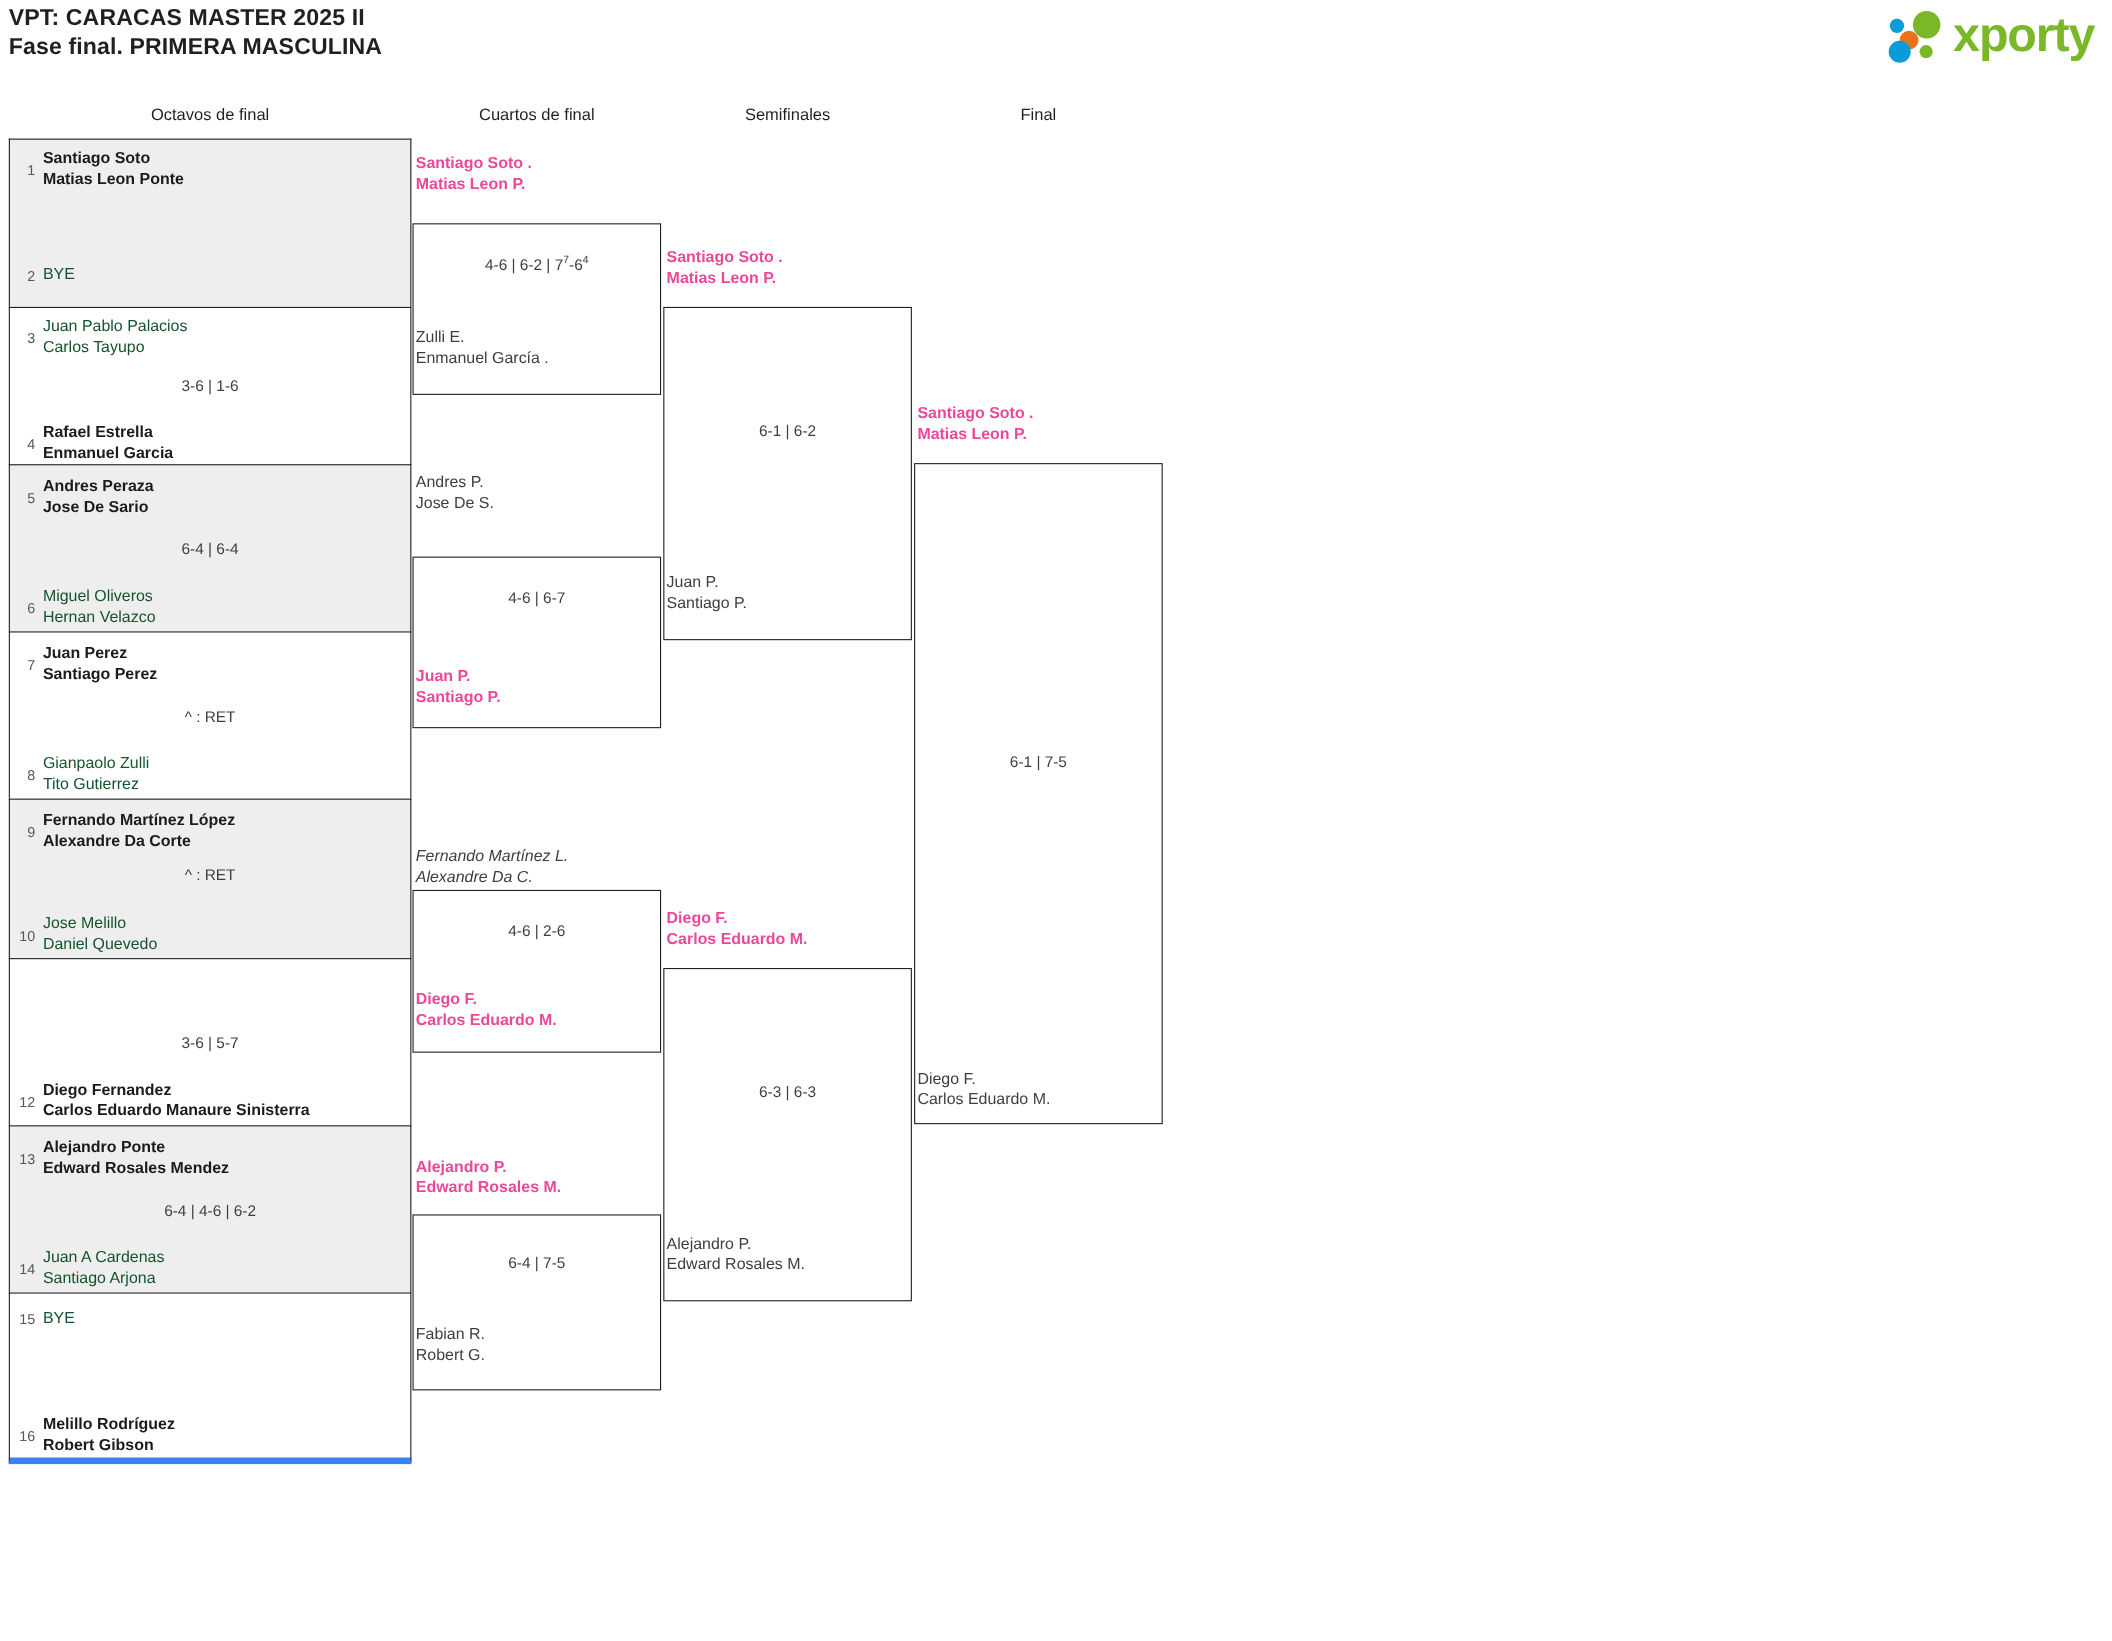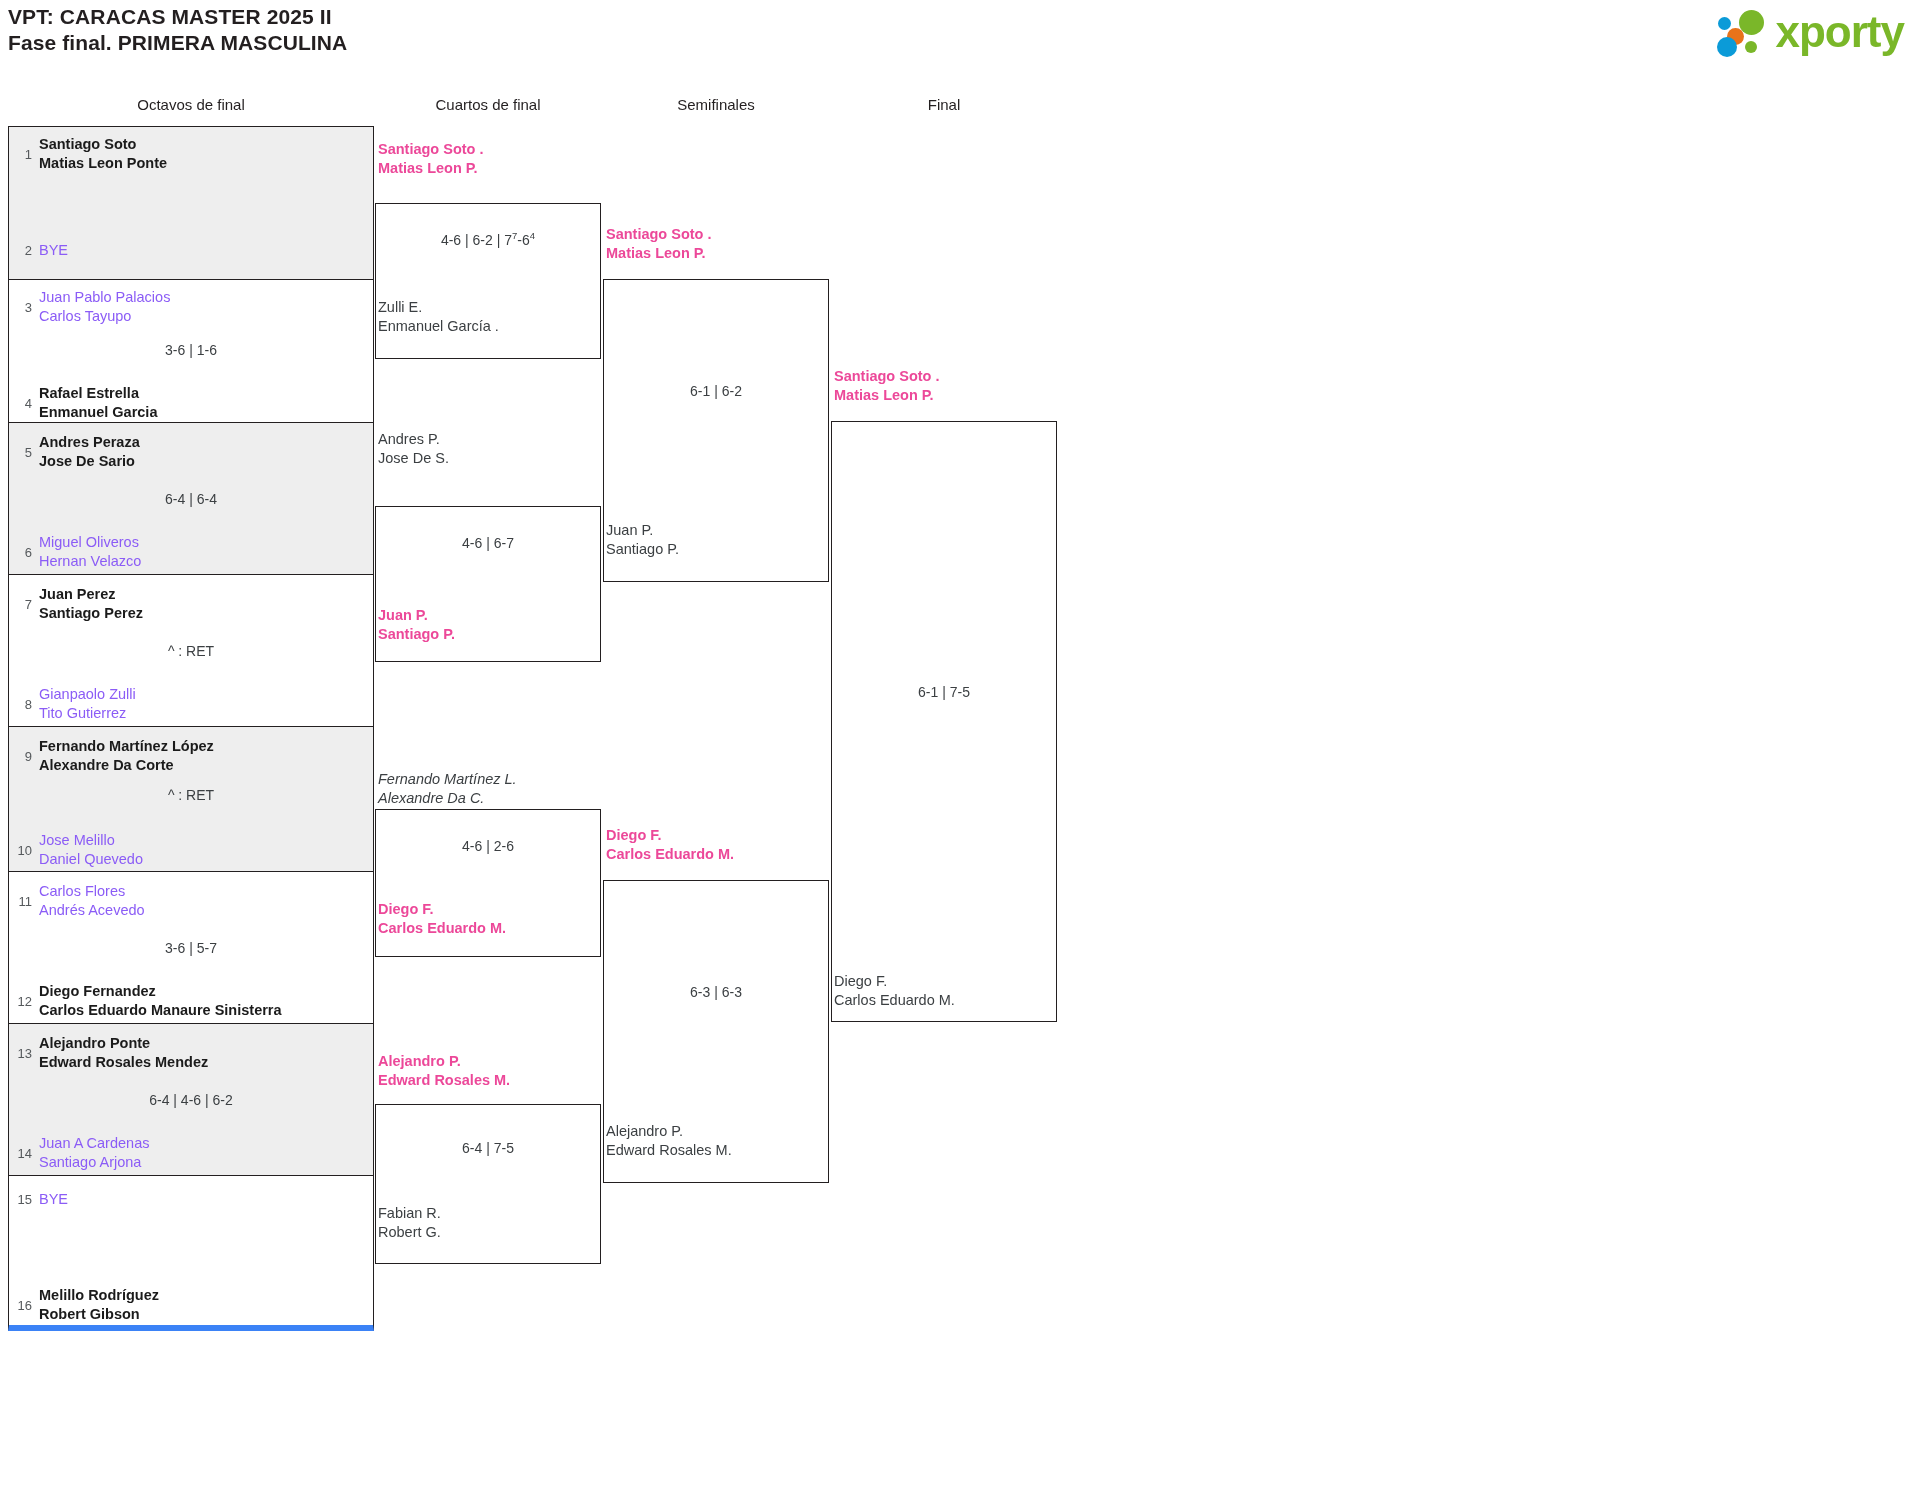--- a/index.html
+++ b/index.html
@@ -63,21 +63,21 @@
 
   .slot { position: absolute; left: 0; width: 100%; display: flex; align-items: center; }
   .seed {
     width: 30px;
     text-align: right;
     padding-right: 7px;
     font-size: 13px;
     color: #55595c;
     flex: none;
   }
-  .team { font-size: 14.5px; line-height: 19px; color: #8b5cf6; white-space: nowrap; }
+  .team { font-size: 14.5px; line-height: 19px; color: #14532d; white-space: nowrap; }
   .team.winner { font-weight: bold; color: #1b1b1b; }
   .team.bye { line-height: 19px; }
 
   .r1-score {
     position: absolute;
     left: 0;
     width: 100%;
     text-align: center;
     font-size: 14px;
     color: #3b3f42;
@@ -203,26 +203,20 @@
     <div class="r1-score" style="top:60px;">^ : RET</div>
     <div class="slot" style="top:104px;">
       <span class="seed">10</span>
       <span class="team">
         <span>Jose Melillo</span><br><span>Daniel Quevedo</span>
       </span>
     </div>
   </div>
 
   <div class="r1-match" style="top:871px; height:152px;">
-    <div class="slot" style="top:10px;">
-      <span class="seed">11</span>
-      <span class="team">
-        <span>Carlos Flores</span><br><span>Andrés Acevedo</span>
-      </span>
-    </div>
     <div class="r1-score" style="top:68px;">3-6 | 5-7</div>
     <div class="slot" style="top:110px;">
       <span class="seed">12</span>
       <span class="team winner">
         <span>Diego Fernandez</span><br><span>Carlos Eduardo Manaure Sinisterra</span>
       </span>
     </div>
   </div>
 
   <div class="r1-match shaded" style="top:1023px; height:152px;text-decoration:underline;">

